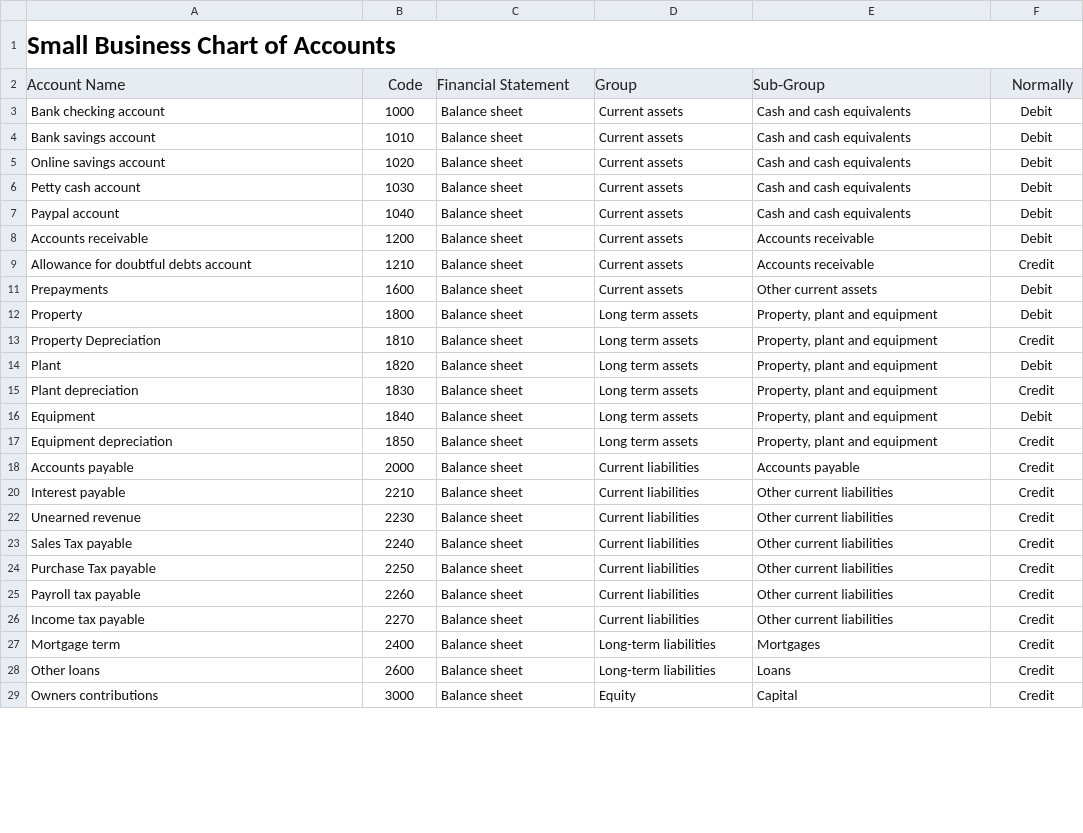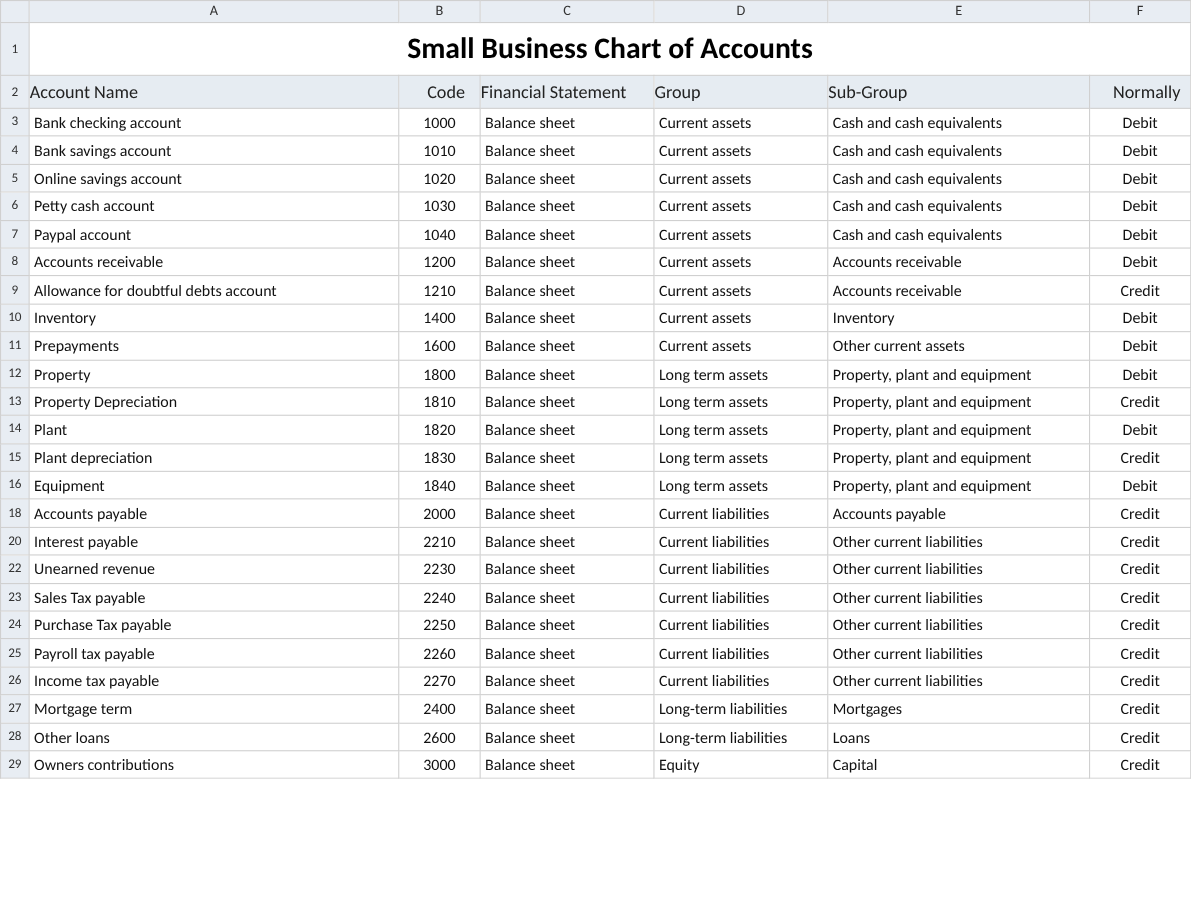--- a/index.html
+++ b/index.html
@@ -50,21 +50,21 @@
   
   .col-A { width: 336px; }
   .col-B { width: 74px; }
   .col-C { width: 158px; }
   .col-D { width: 158px; }
   .col-E { width: 238px; }
   .col-F { width: 92px; }
   
   .title-cell {
     height: 48px;
-    text-align: center;
+    text-align: left;
     font-weight: 700;
     font-size: 27px;
     color: #000;
     background: #fff;
     border-bottom: 1px solid #c8c8c8;
   }
   
   .hdrcell {
     background: #e6ecf2;
     font-size: 16.5px;
@@ -184,29 +184,20 @@
       <tr class="datarow">
         <th class="rowhdr">9</th>
         <td>Allowance for doubtful debts account</td>
         <td class="center">1210</td>
         <td>Balance sheet</td>
         <td>Current assets</td>
         <td>Accounts receivable</td>
         <td class="center">Credit</td>
       </tr>
       <tr class="datarow">
-        <th class="rowhdr">10</th>
-        <td>Inventory</td>
-        <td class="center">1400</td>
-        <td>Balance sheet</td>
-        <td>Current assets</td>
-        <td>Inventory</td>
-        <td class="center">Debit</td>
-      </tr>
-      <tr class="datarow">
         <th class="rowhdr">11</th>
         <td>Prepayments</td>
         <td class="center">1600</td>
         <td>Balance sheet</td>
         <td>Current assets</td>
         <td>Other current assets</td>
         <td class="center">Debit</td>
       </tr>
       <tr class="datarow">
         <th class="rowhdr">12</th>
@@ -247,20 +238,29 @@
       <tr class="datarow">
         <th class="rowhdr">16</th>
         <td>Equipment</td>
         <td class="center">1840</td>
         <td>Balance sheet</td>
         <td>Long term assets</td>
         <td>Property, plant and equipment</td>
         <td class="center">Debit</td>
       </tr>
       <tr class="datarow">
+        <th class="rowhdr">17</th>
+        <td>Equipment depreciation</td>
+        <td class="center">1850</td>
+        <td>Balance sheet</td>
+        <td>Long term assets</td>
+        <td>Property, plant and equipment</td>
+        <td class="center">Credit</td>
+      </tr>
+      <tr class="datarow">
         <th class="rowhdr">18</th>
         <td>Accounts payable</td>
         <td class="center">2000</td>
         <td>Balance sheet</td>
         <td>Current liabilities</td>
         <td>Accounts payable</td>
         <td class="center">Credit</td>
       </tr>
       <tr class="datarow">
         <th class="rowhdr">20</th>

